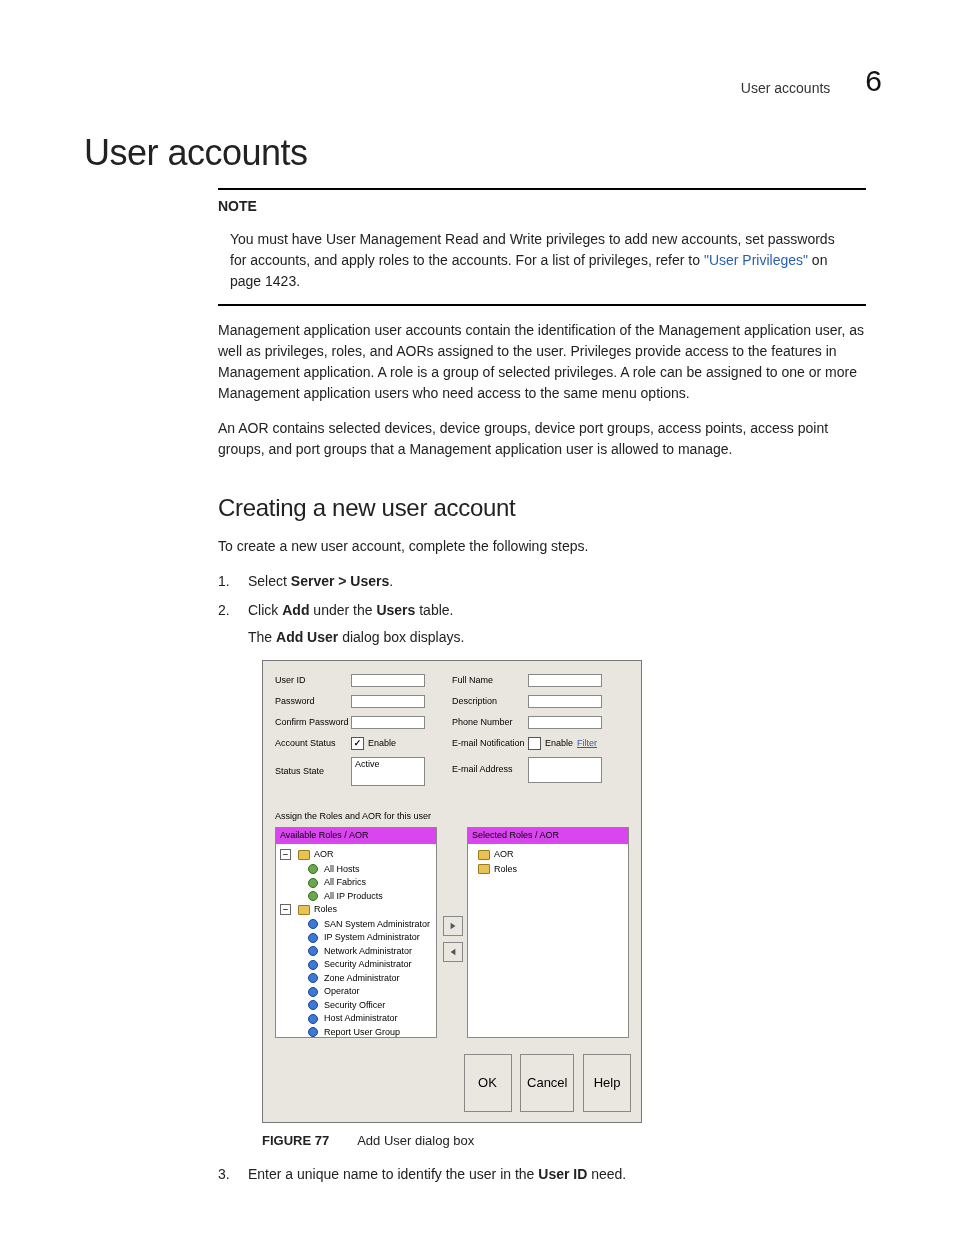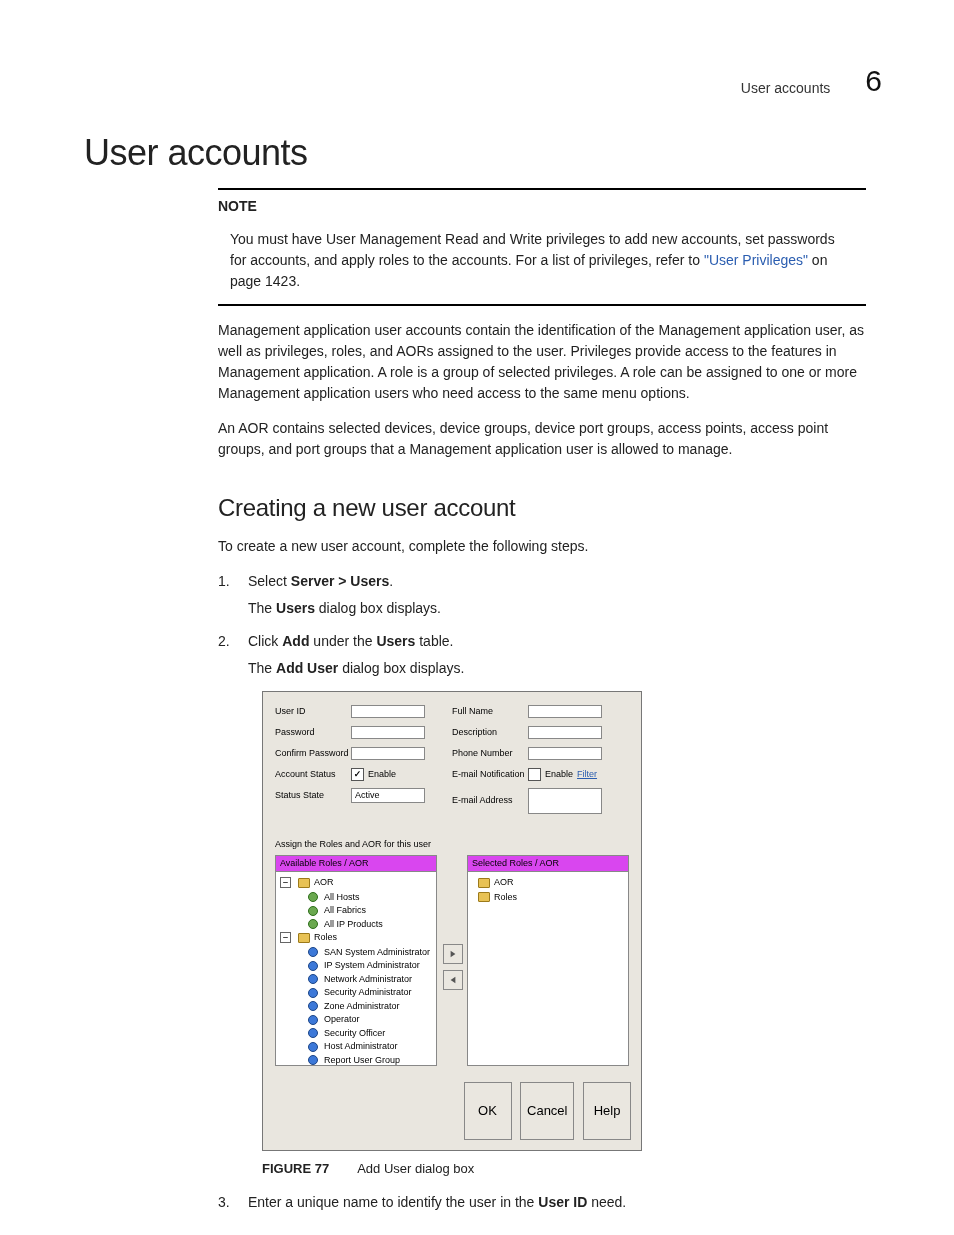--- a/index.html
+++ b/index.html
@@ -24,21 +24,21 @@
   
   .dialog { margin:8px 0 8px 14px; width:378px; background:#e9e6df; border:1px solid #777; font-size:9px; color:#000; font-family:Tahoma, Arial, sans-serif; }
   .dialog .pad { padding:12px 12px 6px 12px;}
   .dl-row { display:flex; }
   .col { width:186px; }
   .fld { display:flex; align-items:center; margin-bottom:6px; min-height:15px;}
   .fld label { width:76px; }
   .fld .inp { flex:0 0 74px; height:13px; border:1px solid #888; background:#fff; box-sizing:border-box;}
   .chk { width:11px; height:11px; border:1px solid #555; background:#fff; display:inline-flex; justify-content:center; align-items:center; font-size:9px; line-height:1; margin-right:4px;}
   .chk.checked::after{content:"✓"; font-weight:bold;}
-  .state { flex:0 0 74px; height:15px; border:1px solid #888; background:#fff; padding:0 3px; box-sizing:border-box; line-height:13px;}
+  .state { flex:0 0 74px; height:29px; border:1px solid #888; background:#fff; padding:0 3px; box-sizing:border-box; line-height:13px;}
   .lnk { color:#2a5db0; text-decoration:underline; margin-left:4px;}
   .assign-label{ margin:18px 0 3px 0;}
   .rolegrid { display:flex; align-items:stretch; gap:6px;}
   .listhdr { border:1px solid #888; border-bottom:none; background:#d946ef; padding:1px 4px; width:162px; box-sizing:border-box;}
   .list { border:1px solid #888; background:#fff; width:162px; height:195px; box-sizing:border-box; padding:4px 4px; overflow:hidden;}
   .midbtns { width:18px; display:flex; flex-direction:column; justify-content:center; gap:6px; margin-top:14px;}
   .arrowbtn { width:18px; height:18px; border:1px solid #888; background:#eae7e0; display:flex; align-items:center; justify-content:center;}
   .arrowbtn svg { width:8px; height:8px;}
   .tree .node { display:flex; align-items:center; gap:4px; padding:0 0 1px 0; white-space:nowrap;}
   .tree .child { display:flex; align-items:center; gap:6px; padding-left:28px; position:relative;}
@@ -76,21 +76,20 @@
 
     <p class="para">Management application user accounts contain the identification of the Management application user, as well as privileges, roles, and AORs assigned to the user. Privileges provide access to the features in Management application. A role is a group of selected privileges. A role can be assigned to one or more Management application users who need access to the same menu options.</p>
     <p class="para">An AOR contains selected devices, device groups, device port groups, access points, access point groups, and port groups that a Management application user is allowed to manage.</p>
 
     <h2 class="sub">Creating a new user account</h2>
     <p class="para">To create a new user account, complete the following steps.</p>
 
     <ol class="steps">
       <li>
         <span>Select </span><span class="bold">Server &gt; Users</span><span>.</span>
-        <p><span>The </span><span class="bold">Users</span><span> dialog box displays.</span></p>
       </li>
       <li>
         <span>Click </span><span class="bold">Add</span><span> under the </span><span class="bold">Users</span><span> table.</span>
         <p><span>The </span><span class="bold">Add User</span><span> dialog box displays.</span></p>
 
         
         <div class="dialog">
           <div class="pad">
             <div class="dl-row">
               <div class="col">

